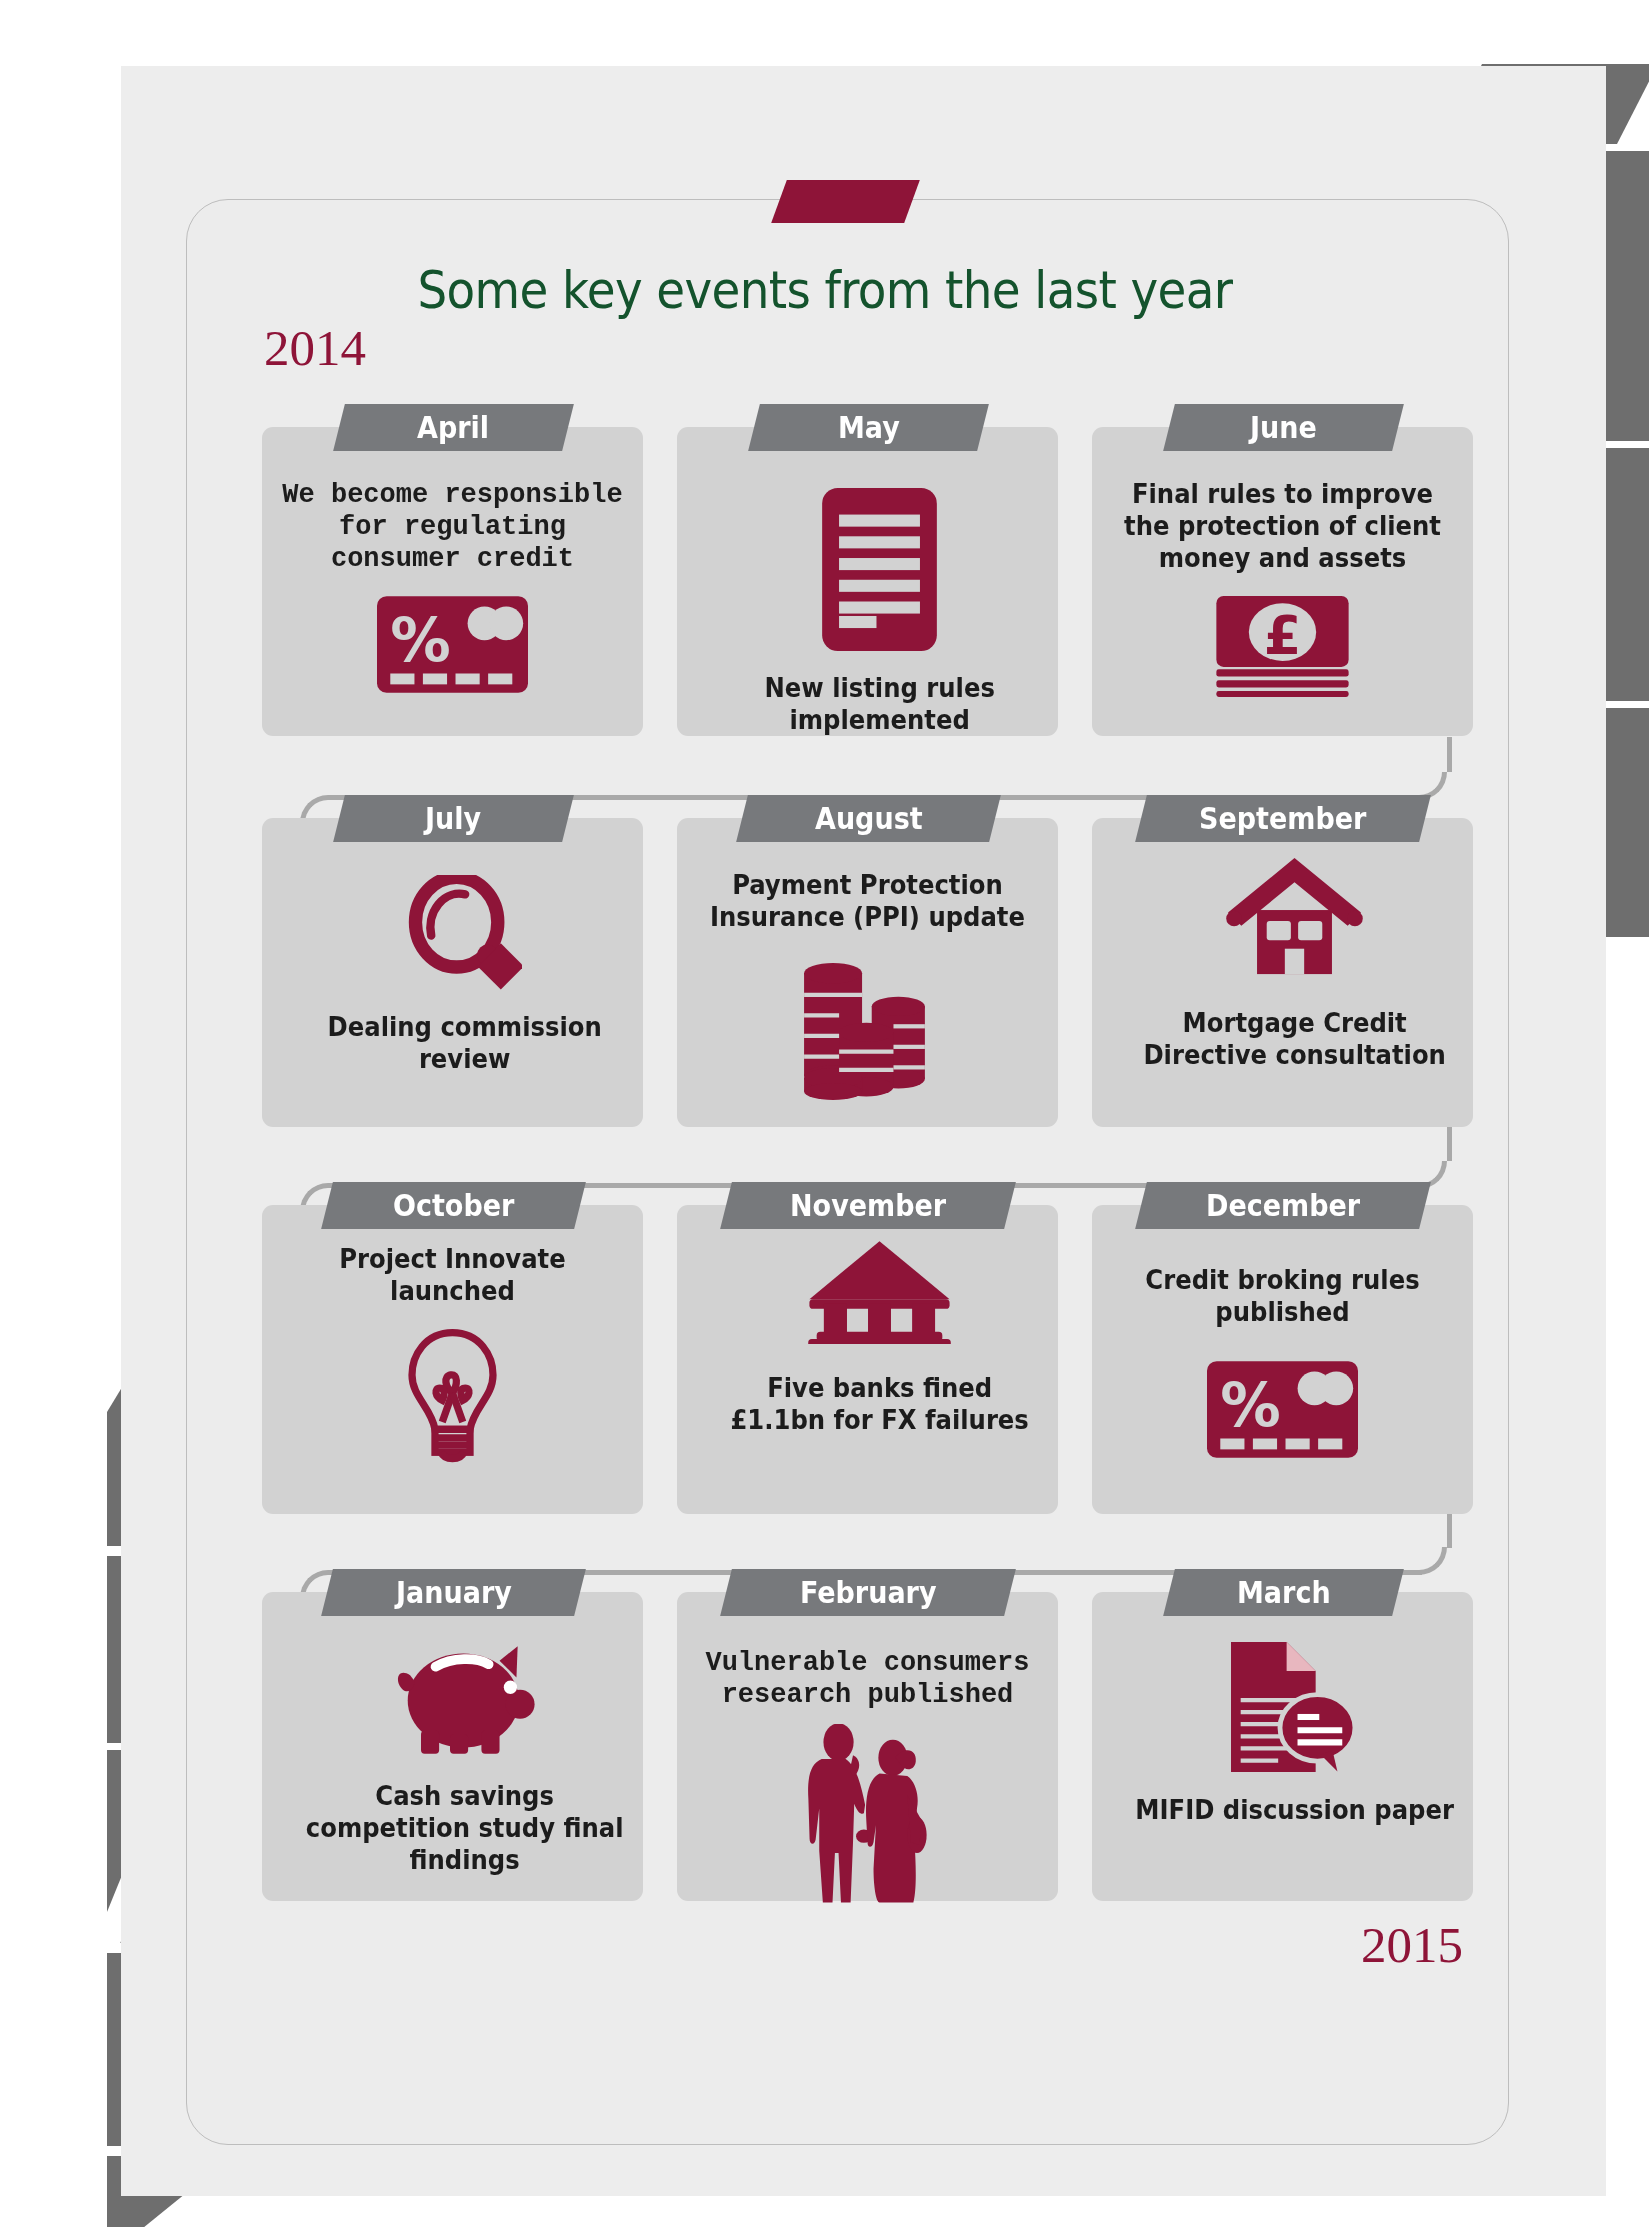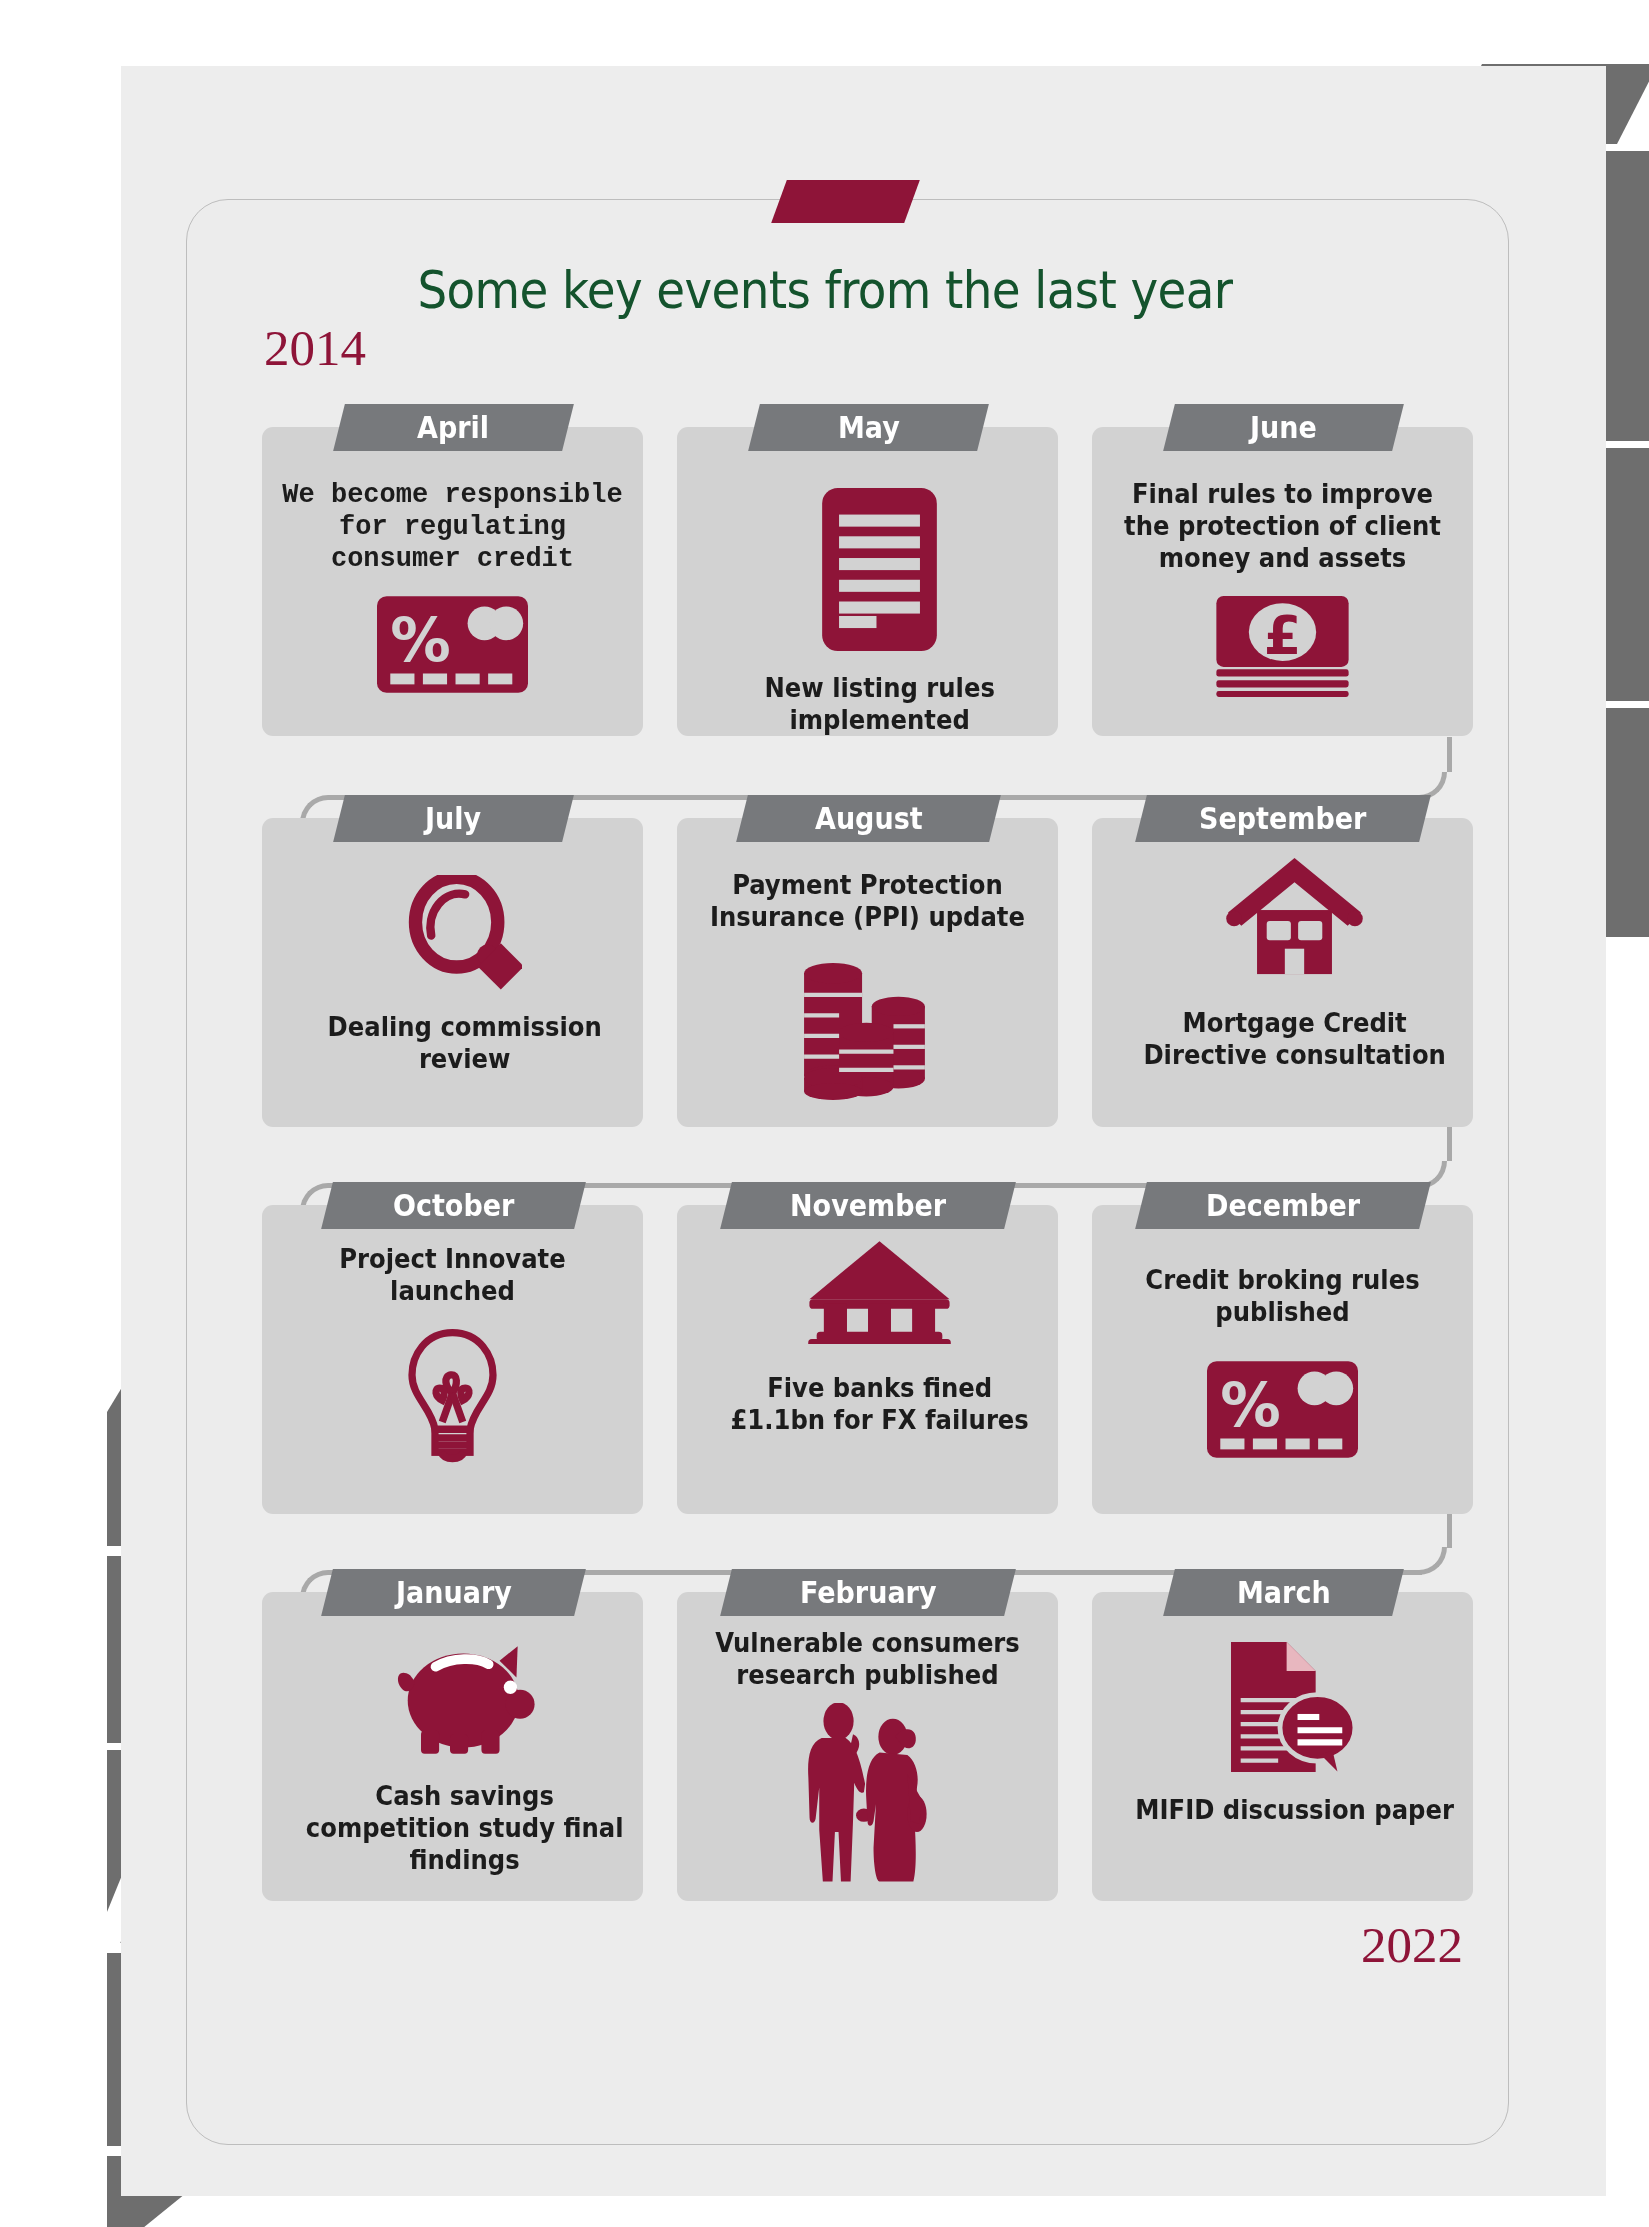--- a/index.html
+++ b/index.html
@@ -124,21 +124,21 @@
   <div class="bg-block" style="left:107px;top:2156px;width:89px;height:72px;clip-path:polygon(0 0,89px 0,89px 29px,36px 72px,0 72px);"></div>
 </div>
 
 <div class="page-field"></div>
 
 <div class="panel"></div>
 <div class="panel-tab"></div>
 
 <div class="title">Some key events from the last year</div>
 <div class="year year-start">2014</div>
-<div class="year year-end">2022</div>
+<div class="year year-end">2015</div>
 
 <div>
   <div class="conn-v" style="left:1447px;top:737px;height:35px;"></div>
   <div class="conn-corner-r" style="left:1419px;top:772px;"></div>
   <div class="conn-h" style="left:328px;top:795px;width:1094px;"></div>
   <div class="conn-corner-l" style="left:300px;top:795px;"></div>
   <div class="conn-v" style="left:300px;top:821px;height:25px;"></div>
   <div class="conn-dot" style="left:291px;top:842px;"></div>
 </div>
 <div>
@@ -392,21 +392,21 @@
       </div>
       <div class="caption" style="margin-top:25px;">Cash savings competition study final findings</div>
     </div>
   </div>
 
   <div class="card card-col-2 card-row-4">
     <div class="month-tab tab-w-lg">
       <span>February</span>
     </div>
     <div class="card-body">
-      <div class="caption" style="margin-top:9px;">Vulnerable consumers research published</div>
+      <div class="caption" style="margin-top:30px;font-family:Liberation Mono, monospace;">Vulnerable consumers research published</div>
       <div class="icon-wrap" style="margin-top:12px;overflow:visible;">
         <svg width="133" height="181" viewBox="0 0 220 300" aria-hidden="true" style="display:block;">
           <g fill="#8e1438">
 
             <ellipse cx="62" cy="30" rx="25" ry="31"></ellipse>
             <path d="M34 58 C14 66 10 92 12 124 L14 190 C14 200 22 202 24 192 L30 140 L30 210 L36 296 L52 296 L56 214 L62 214 L66 296 L82 296 L86 196 L88 132 C94 148 100 150 104 148 L106 134 C100 104 92 70 74 58 Z"></path>
             <path d="M86 52 C96 56 100 70 92 82 C86 90 80 82 82 70 Z"></path>
 
             <ellipse cx="104" cy="186" rx="13" ry="11"></ellipse>
 

